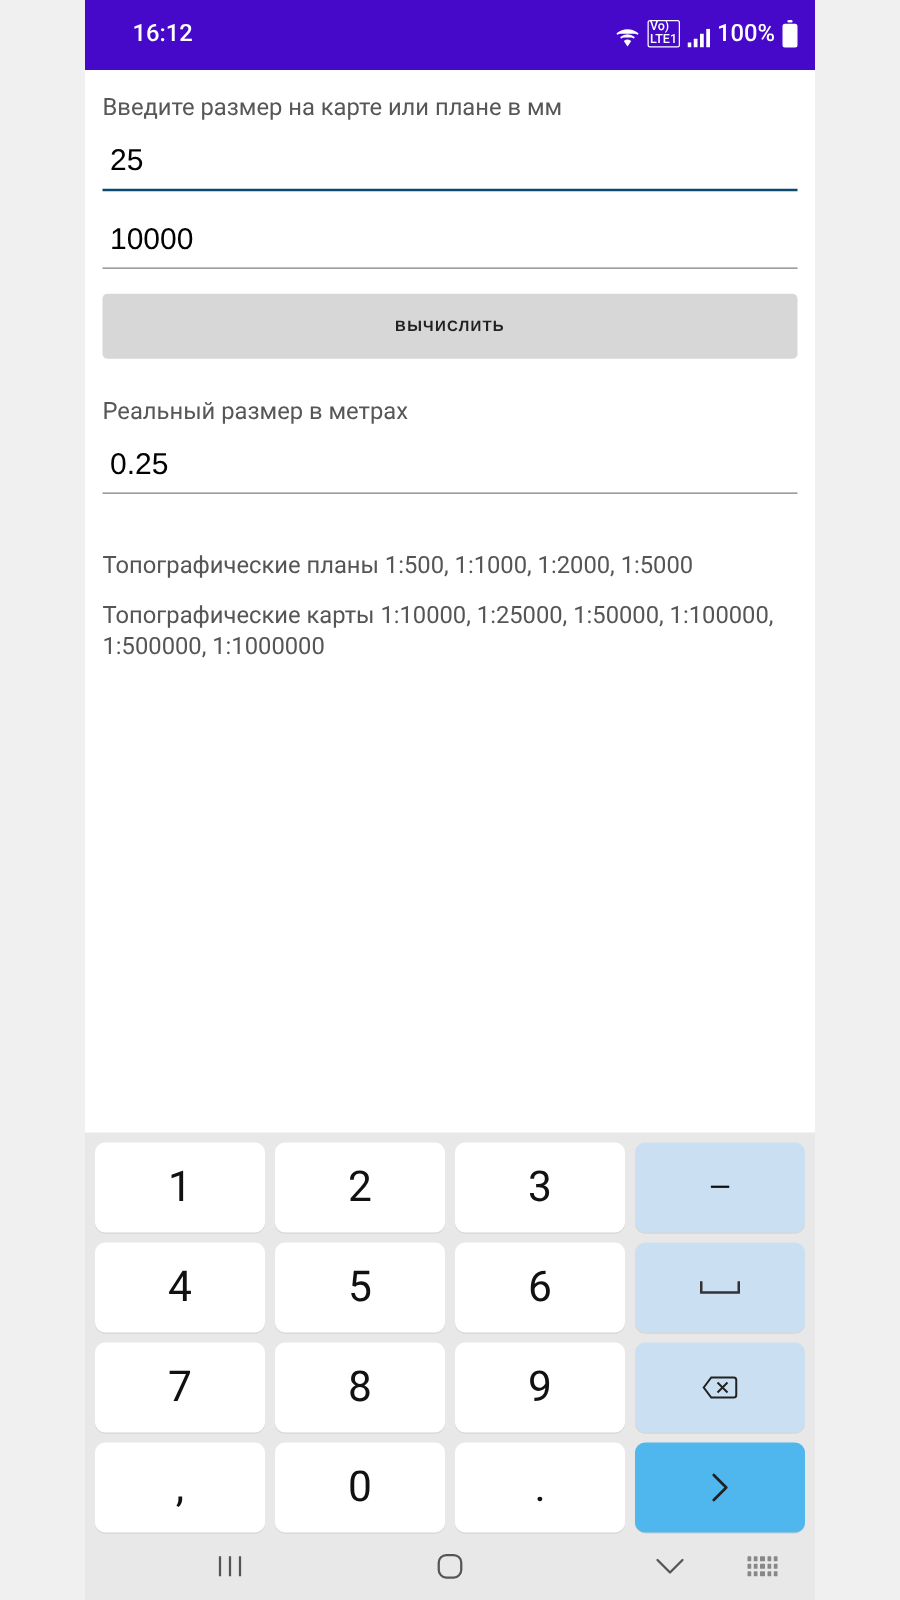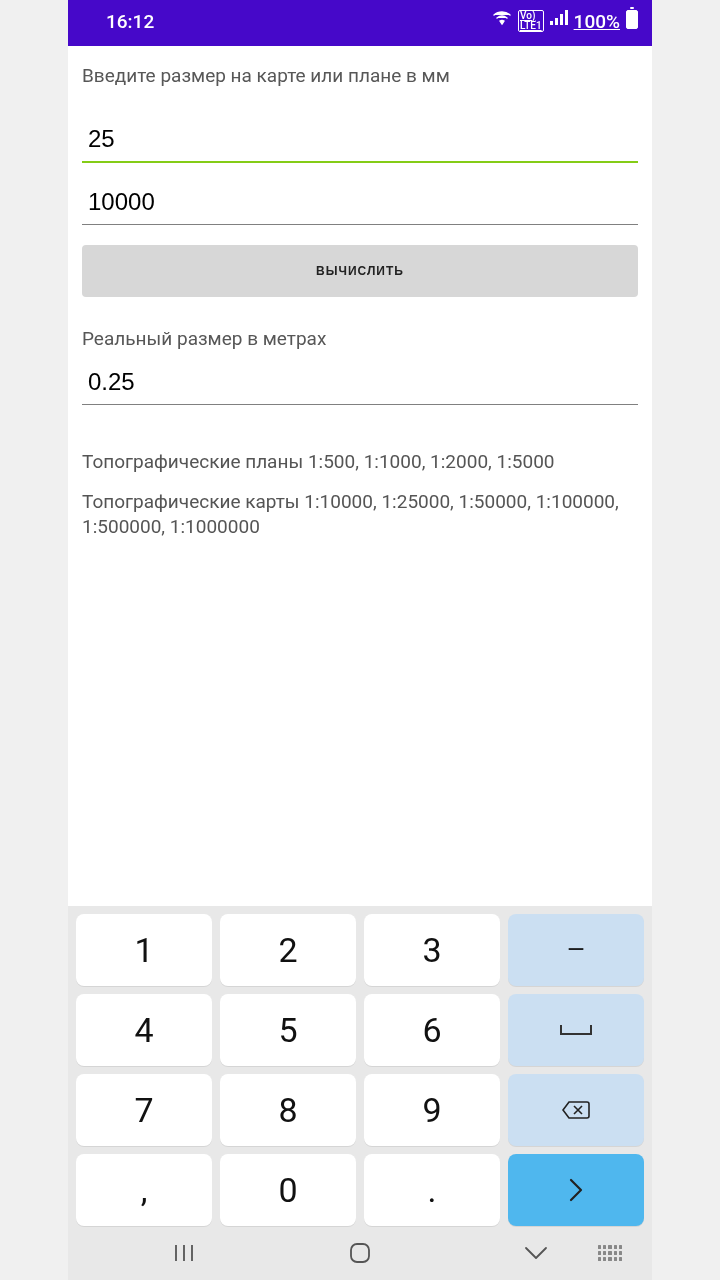--- a/index.html
+++ b/index.html
@@ -15,31 +15,31 @@
     position: absolute;
     left: 68px;
     top: 0;
     width: 584px;
     height: 1280px;
     background: #ffffff;
     display: flex;
     flex-direction: column;
   }
   .status-bar {
-    height: 46px;
+    height: 56px;
     background: #4608c9;
     color: #ffffff;
     display: flex;
     align-items: center;
     justify-content: space-between;
     padding: 0 14px 4px 38px;
     font-size: 19px;
     font-weight: 500;
   }
-  .status-right { display: flex; align-items: flex-start; gap: 6px; text-decoration: underline; }
+  .status-right { display: flex; align-items: flex-end; gap: 6px; }
   .status-right span { font-size: 19px; }
   .battery-icon {
     width: 12px; height: 19px;
     border: 1.5px solid #fff; border-radius: 2px;
     position: relative; background: #fff;
   }
   .battery-icon::before {
     content: ""; position: absolute; top: -4px; left: 3px;
     width: 4px; height: 2px; background: #fff; border-radius: 1px;
   }
@@ -60,23 +60,22 @@
     width: 100%;
     border: none;
     border-bottom: 1px solid #808080;
     font-size: 24px;
     padding: 6px 6px 8px 6px;
     outline: none;
     background: transparent;
     margin-bottom: 20px;
   }
   .input-field.focused {
-    border-bottom: 2px solid #84cc16;
+    border-bottom: 2px solid #0c4a6e;
     margin-bottom: 19px;
-    margin-top: 20px;
   }
   .calc-button {
     width: 100%;
     height: 52px;
     background: #d7d7d7;
     border: none;
     border-radius: 4px;
     font-size: 12px;
     font-weight: 600;
     letter-spacing: 1px;

